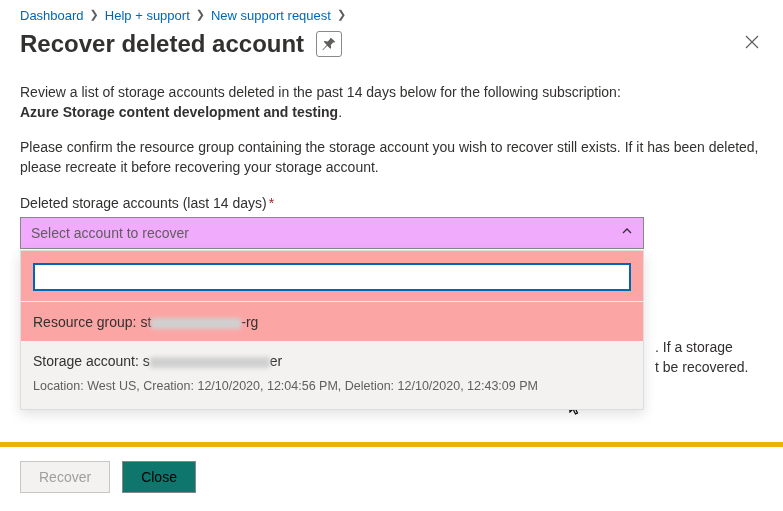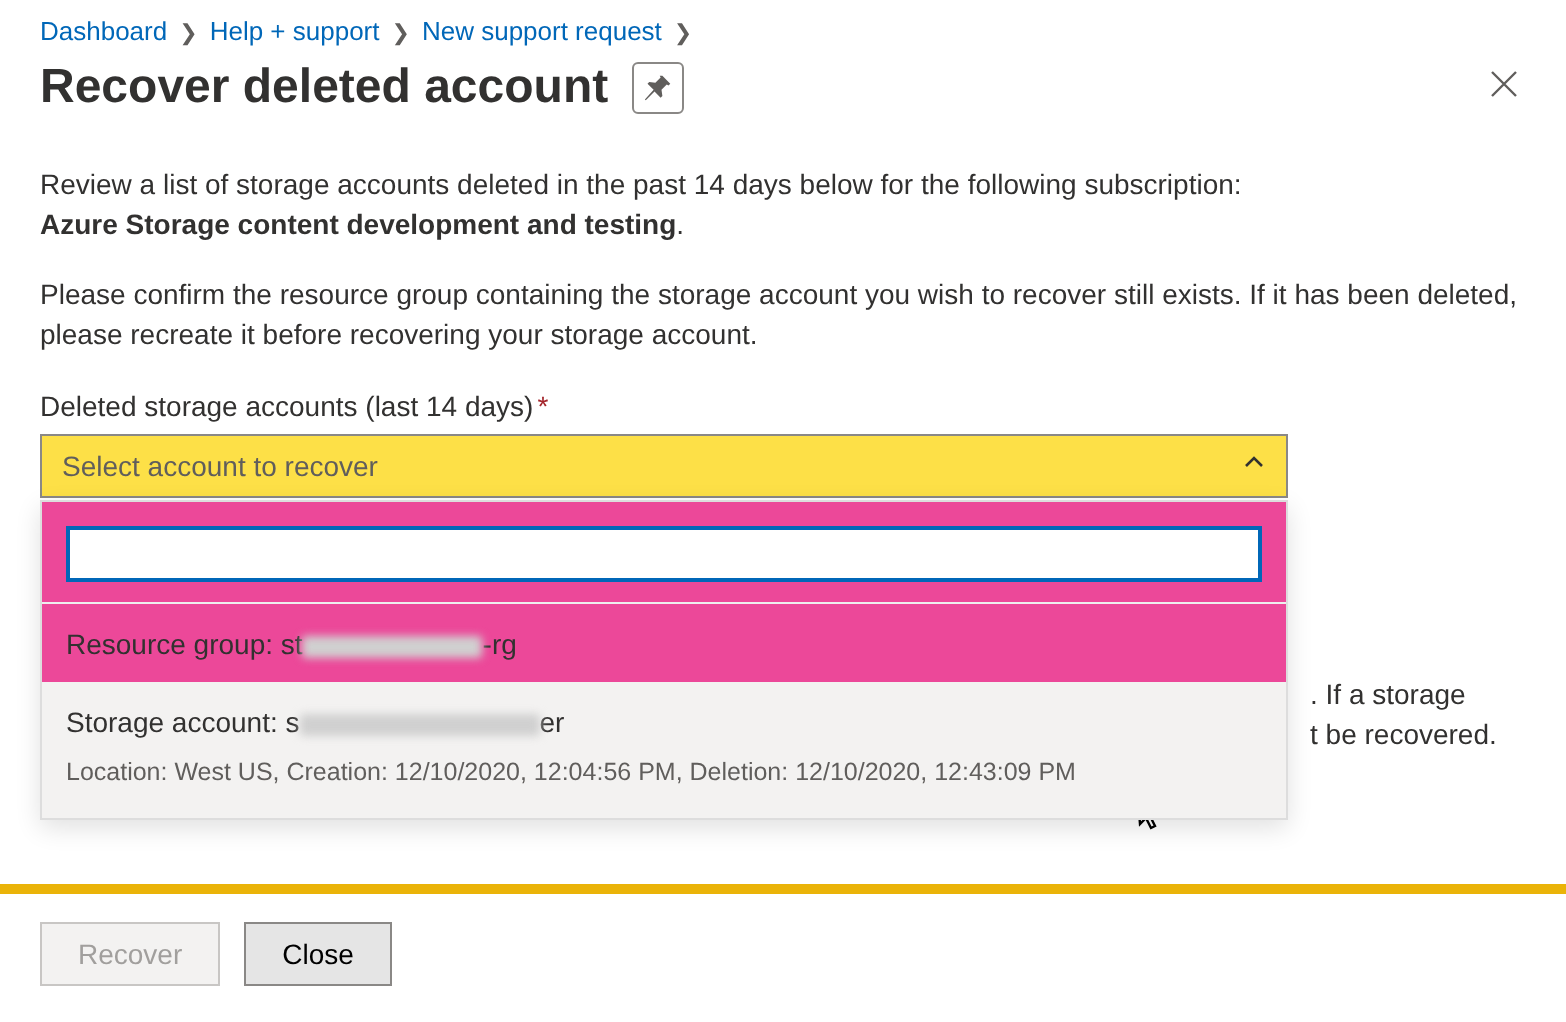--- a/index.html
+++ b/index.html
@@ -1,45 +1,45 @@
 <!DOCTYPE html>
 <html><head>
   <meta charset="utf-8">
   <style>
     *{box-sizing:border-box;margin:0;padding:0;font-family:"Segoe UI",Arial,sans-serif}
     body{width:783px;height:511px;background:#fff;color:#323130;position:relative;overflow:hidden}
     .pad{padding:8px 20px 0 20px}
-    .crumbs{display:flex;align-items:flex-end;gap:6px;font-size:13px;flex-wrap:wrap}
+    .crumbs{display:flex;align-items:flex-start;gap:6px;font-size:13px;flex-wrap:wrap}
     .crumbs a{color:#0067b8;text-decoration:none;cursor:pointer}
     .chev{color:#605e5c;font-size:11px}
     .titlebar{display:flex;align-items:flex-end;justify-content:space-between;margin-top:6px}
     .titlewrap{display:flex;align-items:center;gap:12px}
     h1{font-size:24px;font-weight:600;color:#323130}
     .pinbtn{width:26px;height:26px;display:flex;align-items:center;justify-content:center;border:1px solid #8a8886;border-radius:3px;cursor:pointer}
     .closex{font-size:18px;cursor:pointer;padding:4px;color:#605e5c}
     .body{padding:24px 8px 0 20px;font-size:14px;color:#323130;line-height:1.45}
     .body p{margin-bottom:14px}
     .sub{font-weight:700}
     .fieldlabel{font-size:14px;margin-top:16px;margin-bottom:4px;color:#323130}
     .req{color:#a4262c;margin-left:2px}
     .selectbox{position:relative;width:624px}
-    .selecthdr{height:32px;border:1px solid #8a8886;display:flex;align-items:center;justify-content:space-between;padding:0 10px;cursor:pointer;background:#fde047}
+    .selecthdr{height:32px;border:1px solid #8a8886;display:flex;align-items:center;justify-content:space-between;padding:0 10px;cursor:pointer;background:#f0abfc}
     .selecthdr .ph{color:#605e5c}
     .selecthdr .caret{font-size:12px}
-    .drop{position:absolute;top:33px;left:0;width:100%;background:#ec4899;border:1px solid #ddd;box-shadow:0 4px 12px rgba(0,0,0,.12);z-index:10}
+    .drop{position:absolute;top:33px;left:0;width:100%;background:#fca5a5;border:1px solid #ddd;box-shadow:0 4px 12px rgba(0,0,0,.12);z-index:10}
     .searchwrap{padding:12px 12px 10px 12px}
     .searchinput{width:100%;height:28px;border:2px solid #0067b8;padding:0 8px;outline:none;font-size:13px}
     .rghdr{padding:10px 12px 8px 12px;font-size:14px;color:#323130;border-top:1px solid #eee}
     .optitem{padding:10px 12px 14px 12px;background:#f3f2f1;cursor:pointer}
     .optitem .acct{font-size:14px;color:#323130;margin-bottom:6px}
     .optitem .meta{font-size:12.5px;color:#605e5c}
     .redact{display:inline-block;height:11px;background:#d0d0d0;filter:blur(2px);vertical-align:middle;border-radius:2px}
     .trailtxt{position:absolute;left:655px;top:337px;font-size:14px;color:#323130;line-height:1.45;width:110px}
     .footer{position:absolute;bottom:0;left:0;right:0;border-top:5px solid #eab308;padding:14px 20px 18px 20px;display:flex;gap:12px;background:#fff}
-    .btn{height:32px;padding:0 18px;font-size:14px;border:1px solid #8a8886;background:#e5e5e5;cursor:pointer}
+    .btn{height:32px;padding:0 18px;font-size:14px;border:1px solid #8a8886;background:#0f766e;cursor:pointer}
     .btn.disabled{color:#a19f9d;border-color:#c8c6c4;background:#f3f2f1;cursor:default}
     .cursor{position:absolute;left:563px;top:397px;font-size:18px;pointer-events:none;color:#000}
   </style>
 </head>
 <body>
 
 <div class="pad">
   <nav class="crumbs">
     <a>Dashboard</a>
     <span class="chev">❯</span>

